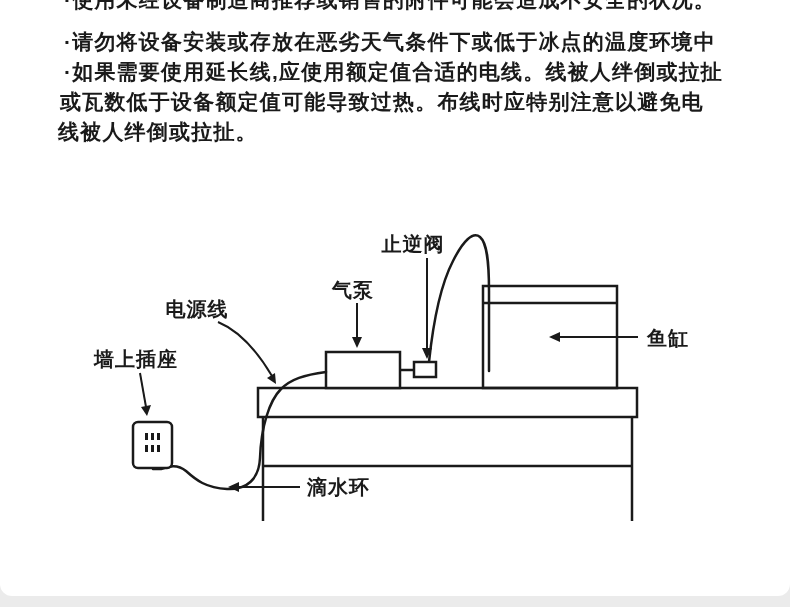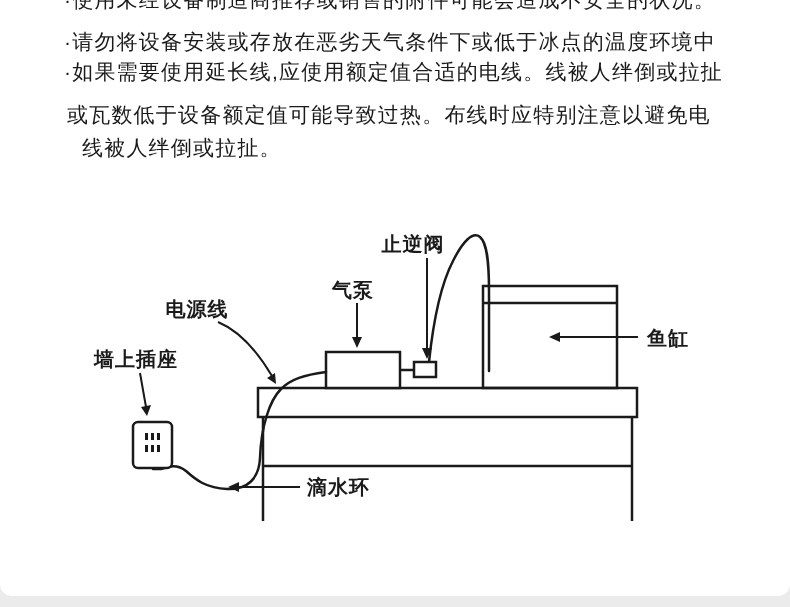--- a/index.html
+++ b/index.html
@@ -13,31 +13,31 @@
   }
   .page {
     position: absolute; left: 0; top: 0;
     width: 790px; height: 596px;
     background: #ffffff;
     border-radius: 0 0 12px 12px;
     overflow: hidden;
   }
   .w-line {
     position: absolute; margin: 0;
-    font-size: 21px; font-weight: 400;
+    font-size: 21px; font-weight: 700;
     color: #1a1a1a;
     letter-spacing: 1.2px;
     line-height: 21px;
     white-space: nowrap;
   }
   .w-l1 { left: 64px; top: -11px; }
   .w-l2 { left: 64px; top: 31px; }
   .w-l3 { left: 64px; top: 61px; }
-  .w-l4 { left: 67px; top: 91px; margin-top: 13px; }
-  .w-l5 { left: 82px; top: 121px; margin-top: 16px; }
+  .w-l4 { left: 60px; top: 91px; }
+  .w-l5 { left: 58px; top: 121px; }
   svg.diagram { position: absolute; left: 0; top: 0; }
   .stroke { fill: none; stroke: #1a1a1a; stroke-width: 2.5px; }
   .stroke-round { fill: none; stroke: #1a1a1a; stroke-width: 2.5px; stroke-linecap: round; stroke-linejoin: round; }
   .thin { fill: none; stroke: #1a1a1a; stroke-width: 2px; }
   .solid { fill: #1a1a1a; stroke: none; }
   .whitefill { fill: #ffffff; stroke: #1a1a1a; stroke-width: 2.5px; }
   .dlabel {
     font-size: 20px; font-weight: 700; fill: #1a1a1a;
     font-family: "Liberation Sans", "DejaVu Sans", sans-serif;
     letter-spacing: 1px;

